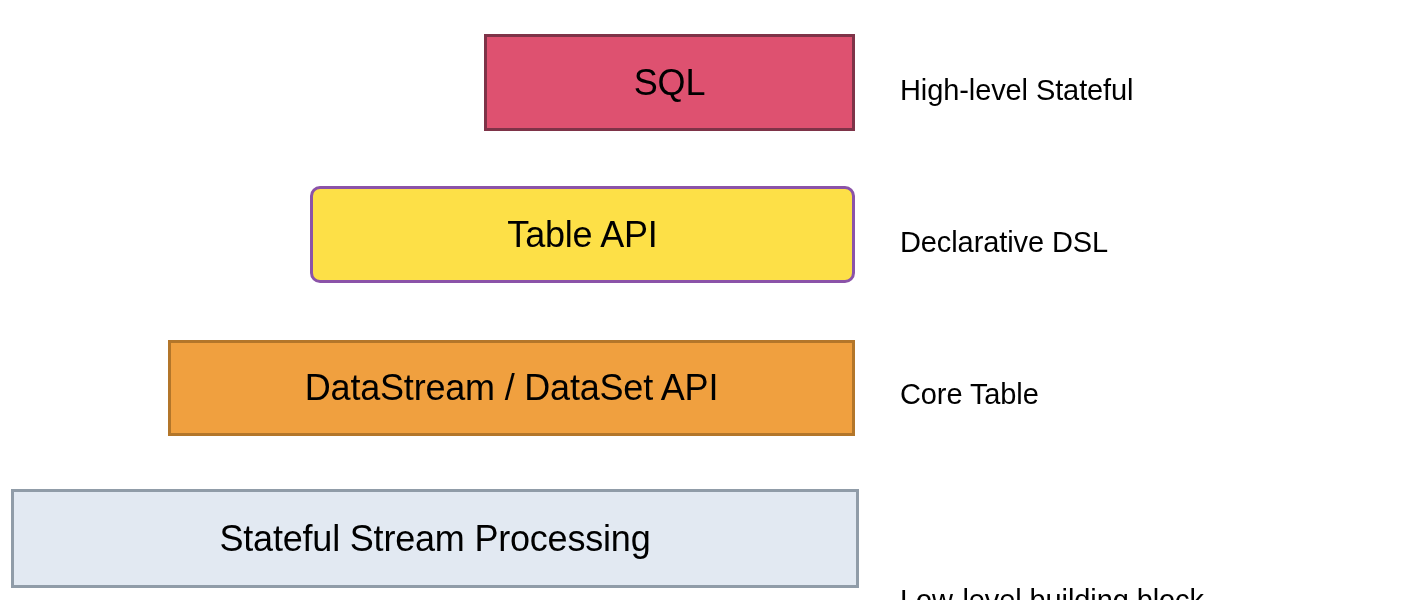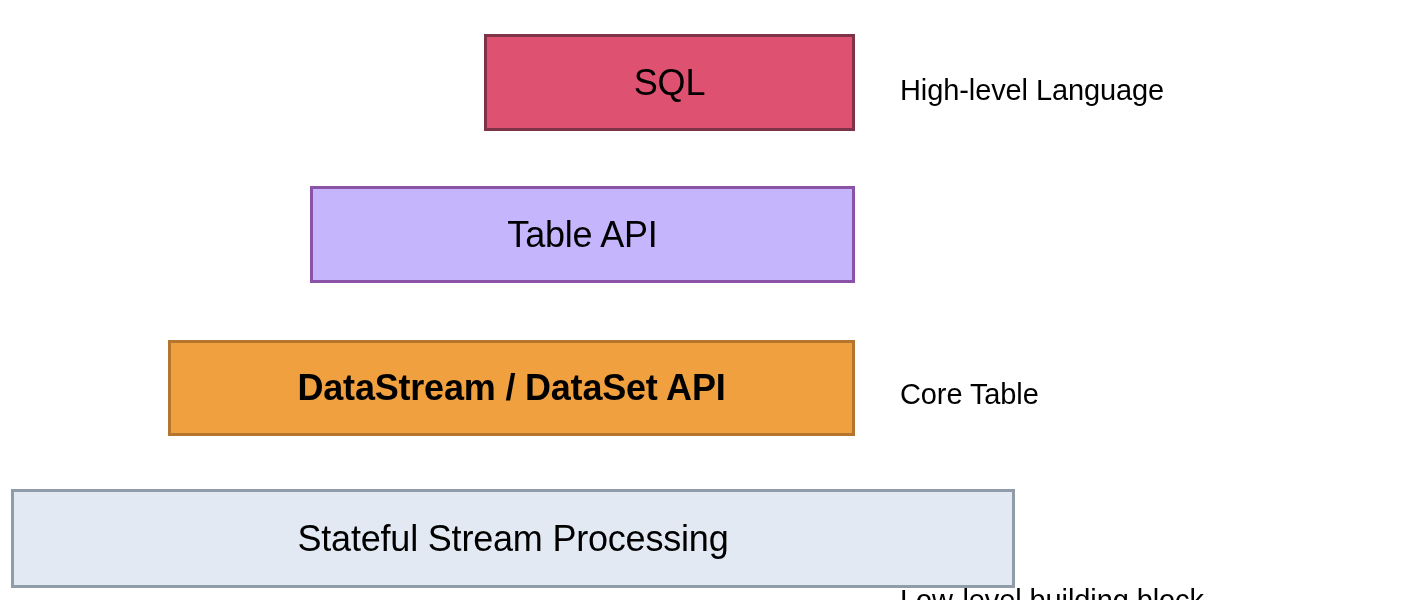--- a/index.html
+++ b/index.html
@@ -67,52 +67,52 @@
     left: 900px;
     top: 223px;
   }
 
   
   #box-datastream {
     left: 168px;
     top: 340px;
     width: 687px;
     height: 96px;
-    font-weight: bold;
   }
   #note-datastream {
     left: 900px;
     top: 375px;
   }
 
   
   #box-stateful {
     left: 11px;
     top: 489px;
-    width: 1004px;
+    width: 848px;
     height: 99px;
   }
   #note-stateful {
     left: 900px;
     top: 505px;
   }
 </style>
 </head>
 <body>
 
 <div id="diagram" style="background: rgb(255, 255, 255);">
 
   <div class="layer-box" id="box-sql" style="background-color: rgb(222, 81, 112); border-color: rgb(126, 51, 72);">
     <span class="layer-box-label">SQL</span>
   </div>
-  <div class="layer-note" id="note-sql">High-level Language</div>
+  <div class="layer-note" id="note-sql">High-level Stateful</div>
 
-  <div class="layer-box" id="box-table-api" style="background-color: #c4b5fd; border-color: rgb(139, 83, 168);">
+  <div class="layer-box" id="box-table-api" style="background-color: #fde047; border-color: rgb(139, 83, 168); border-radius: 10px;">
     <span class="layer-box-label">Table API</span>
   </div>
+  <div class="layer-note" id="note-table-api">Declarative DSL</div>
 
   <div class="layer-box" id="box-datastream" style="background-color: rgb(240, 160, 63); border-color: rgb(179, 118, 42);">
     <span class="layer-box-label">DataStream / DataSet API</span>
   </div>
   <div class="layer-note" id="note-datastream">Core Table</div>
 
   <div class="layer-box" id="box-stateful" style="background-color: rgb(226, 233, 242); border-color: rgb(144, 156, 168);">
     <span class="layer-box-label">Stateful Stream Processing</span>
   </div>
   <div class="layer-note" id="note-stateful">

